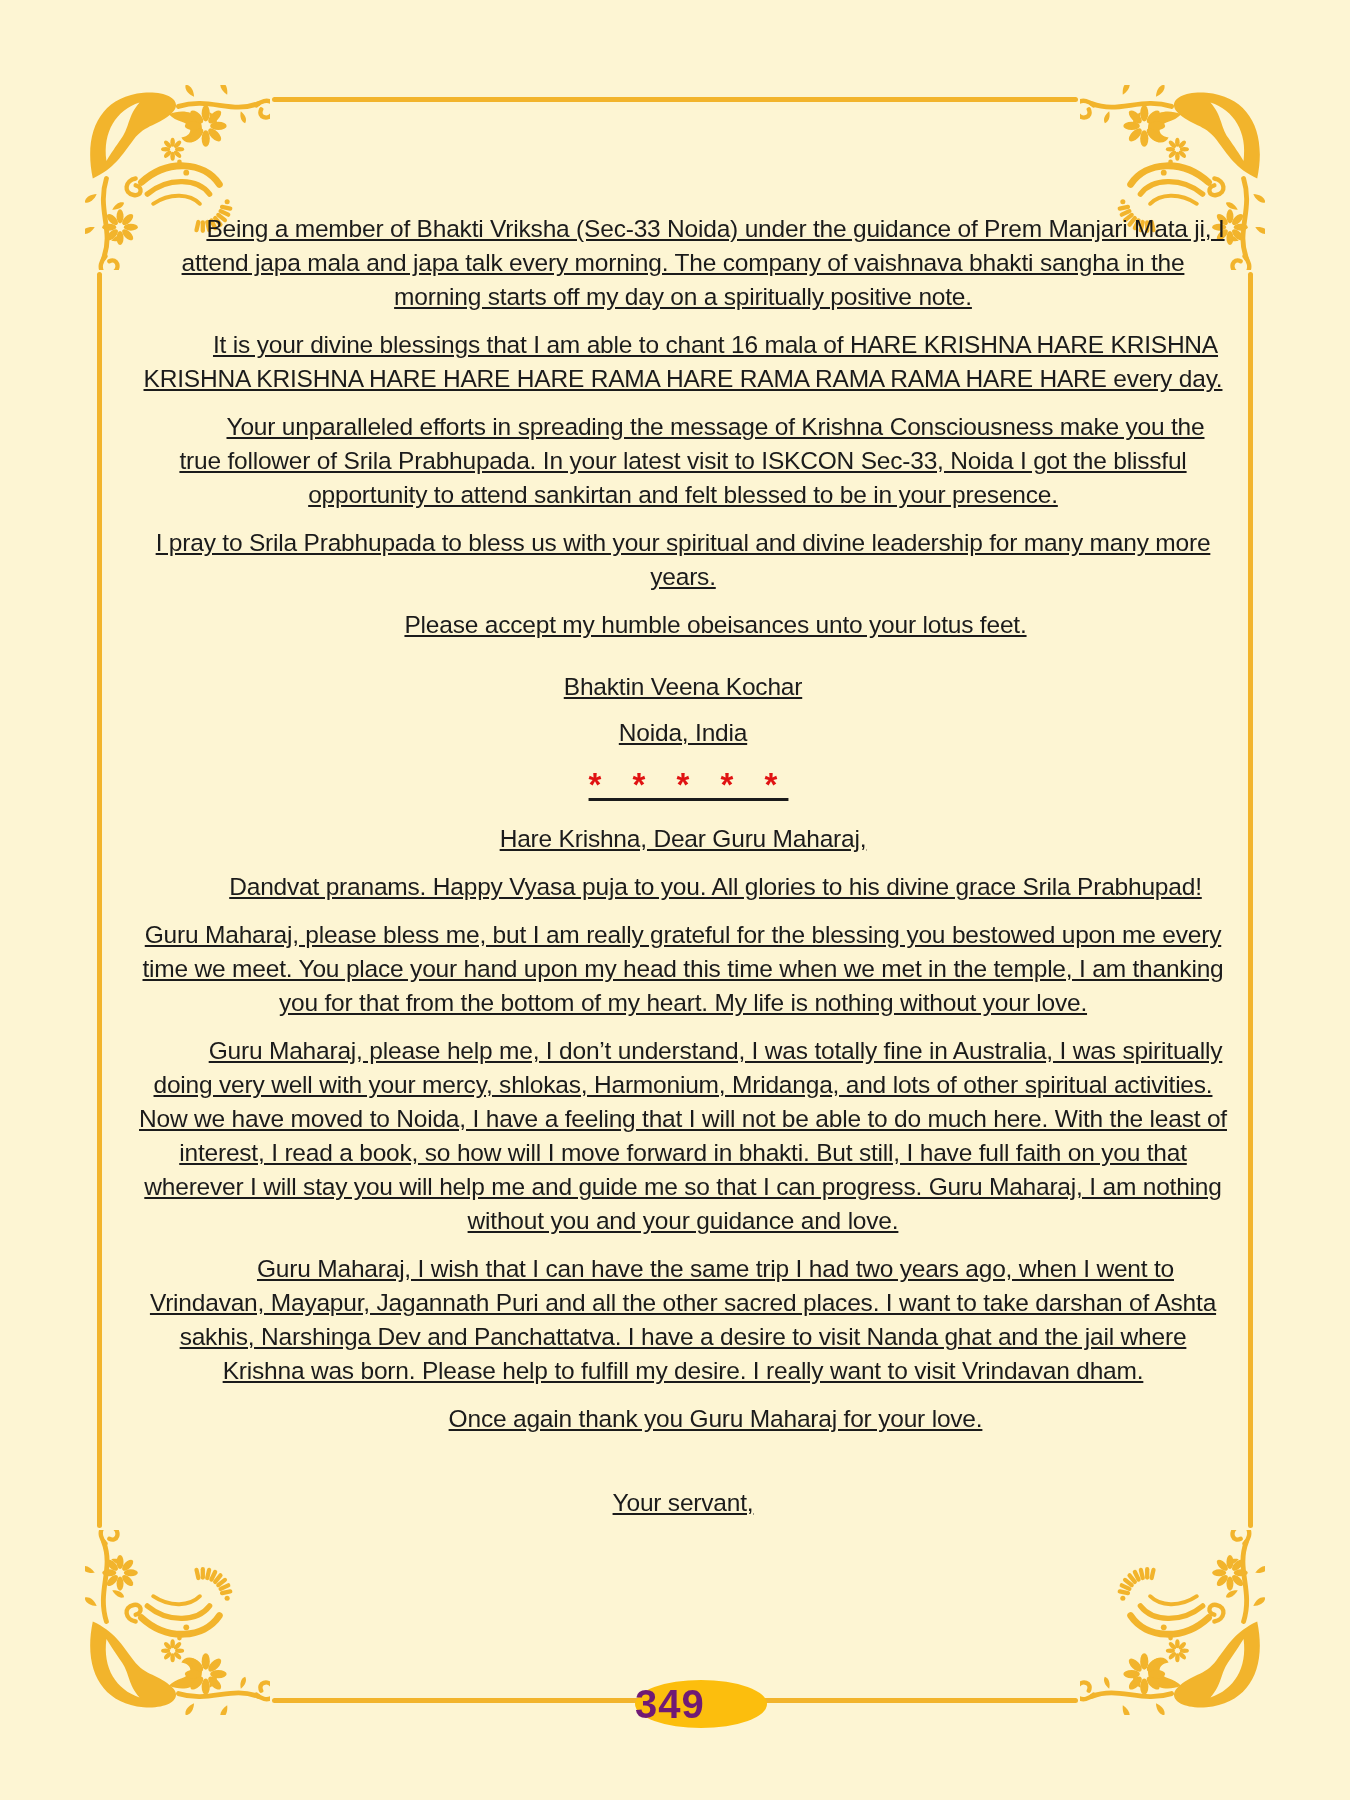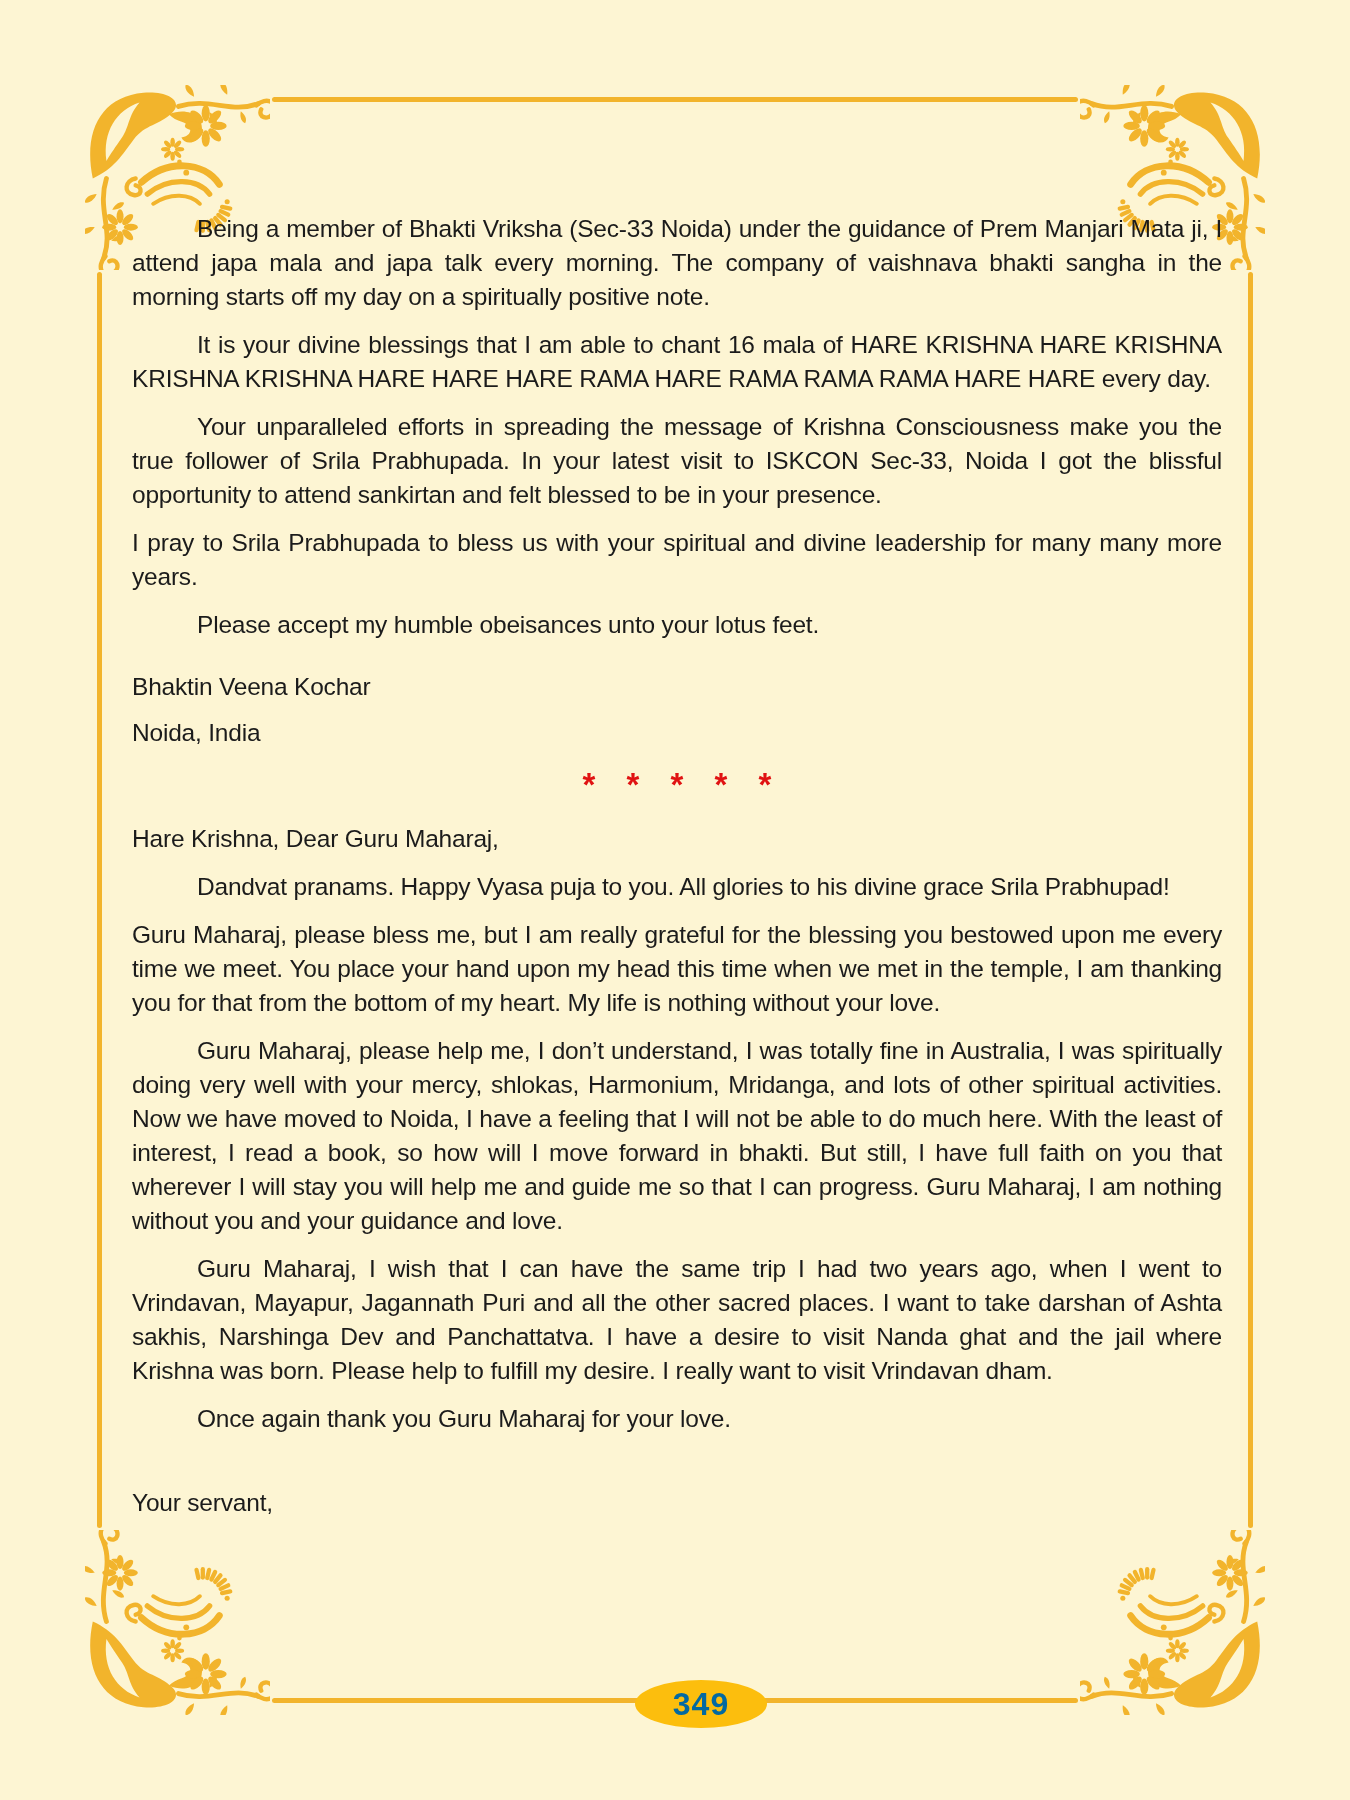--- a/index.html
+++ b/index.html
@@ -22,30 +22,30 @@
   .right-line{right:97px;top:272px;bottom:272px;}
   .corner{position:absolute;width:185px;height:185px;z-index:1;}
   .corner.tl{left:85px;top:85px;}
   .corner.tr{right:85px;top:85px;transform:scaleX(-1);}
   .corner.bl{left:85px;bottom:85px;transform:scaleY(-1);}
   .corner.br{right:85px;bottom:85px;transform:scale(-1,-1);}
   
   .page-oval{
     position:absolute;left:635px;top:1680px;width:132px;height:48px;
     background:#FCBE0D;border-radius:50%;z-index:2;
-    display:flex;align-items:center;justify-content:center;
-    font-size:32px;font-weight:700;color:#0369a1;letter-spacing:1px;
+    display:flex;align-items:center;justify-content:flex-start;
+    font-size:40px;font-weight:700;color:#701a75;letter-spacing:1px;
   }
   
   .content{
-    position:absolute;left:132px;top:212px;width:1090px;z-index:2;
+    position:absolute;left:138px;top:212px;width:1090px;z-index:2;
     font-size:24.5px;line-height:34px;color:#1B1B1B;
-    text-align:justify;letter-spacing:-0.2px;
+    text-align:justify;letter-spacing:-0.2px;text-decoration:underline;
   }
-  .content p{margin:0 0 14px 0;}
+  .content p{margin:0 0 14px 0;text-align:center;}
   .ind{text-indent:65px;}
   .sig{margin-bottom:12px !important;text-align:left;}
   .sig-first{margin-top:28px !important;}
   .separator{
     margin:16px 0 18px 0;text-align:center;color:#E01212;
     font-size:33px;font-weight:700;letter-spacing:11px;line-height:38px;
     text-indent:11px; 
   }
   .closing{text-align:left;}
   .signoff{margin-top:50px !important;text-align:left;}

